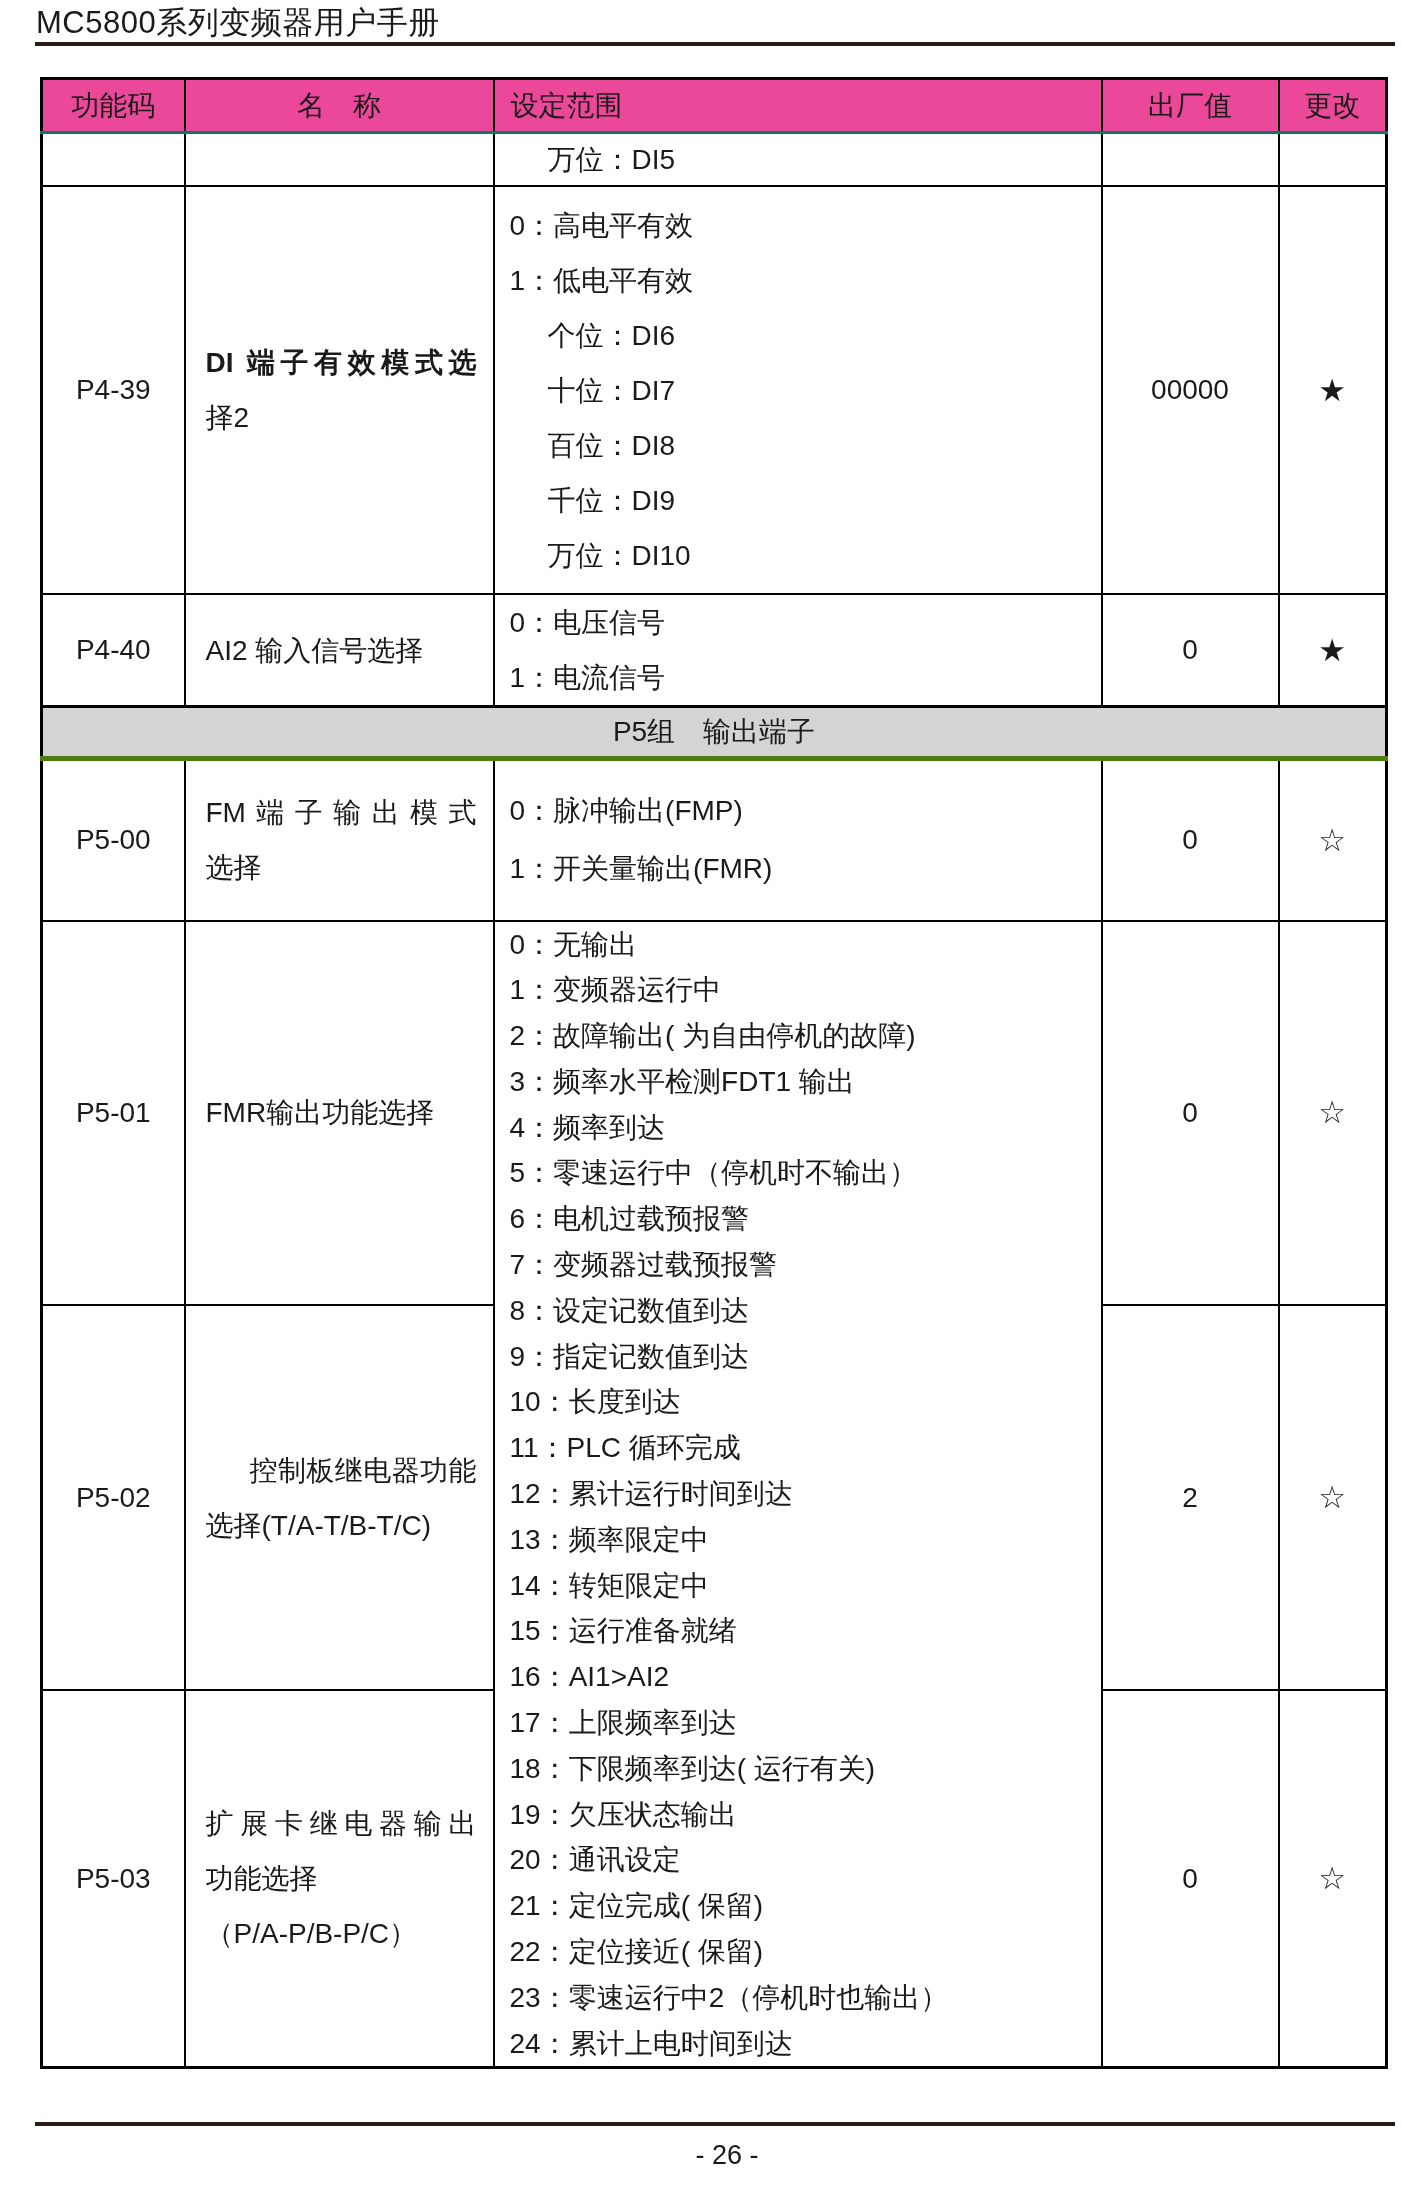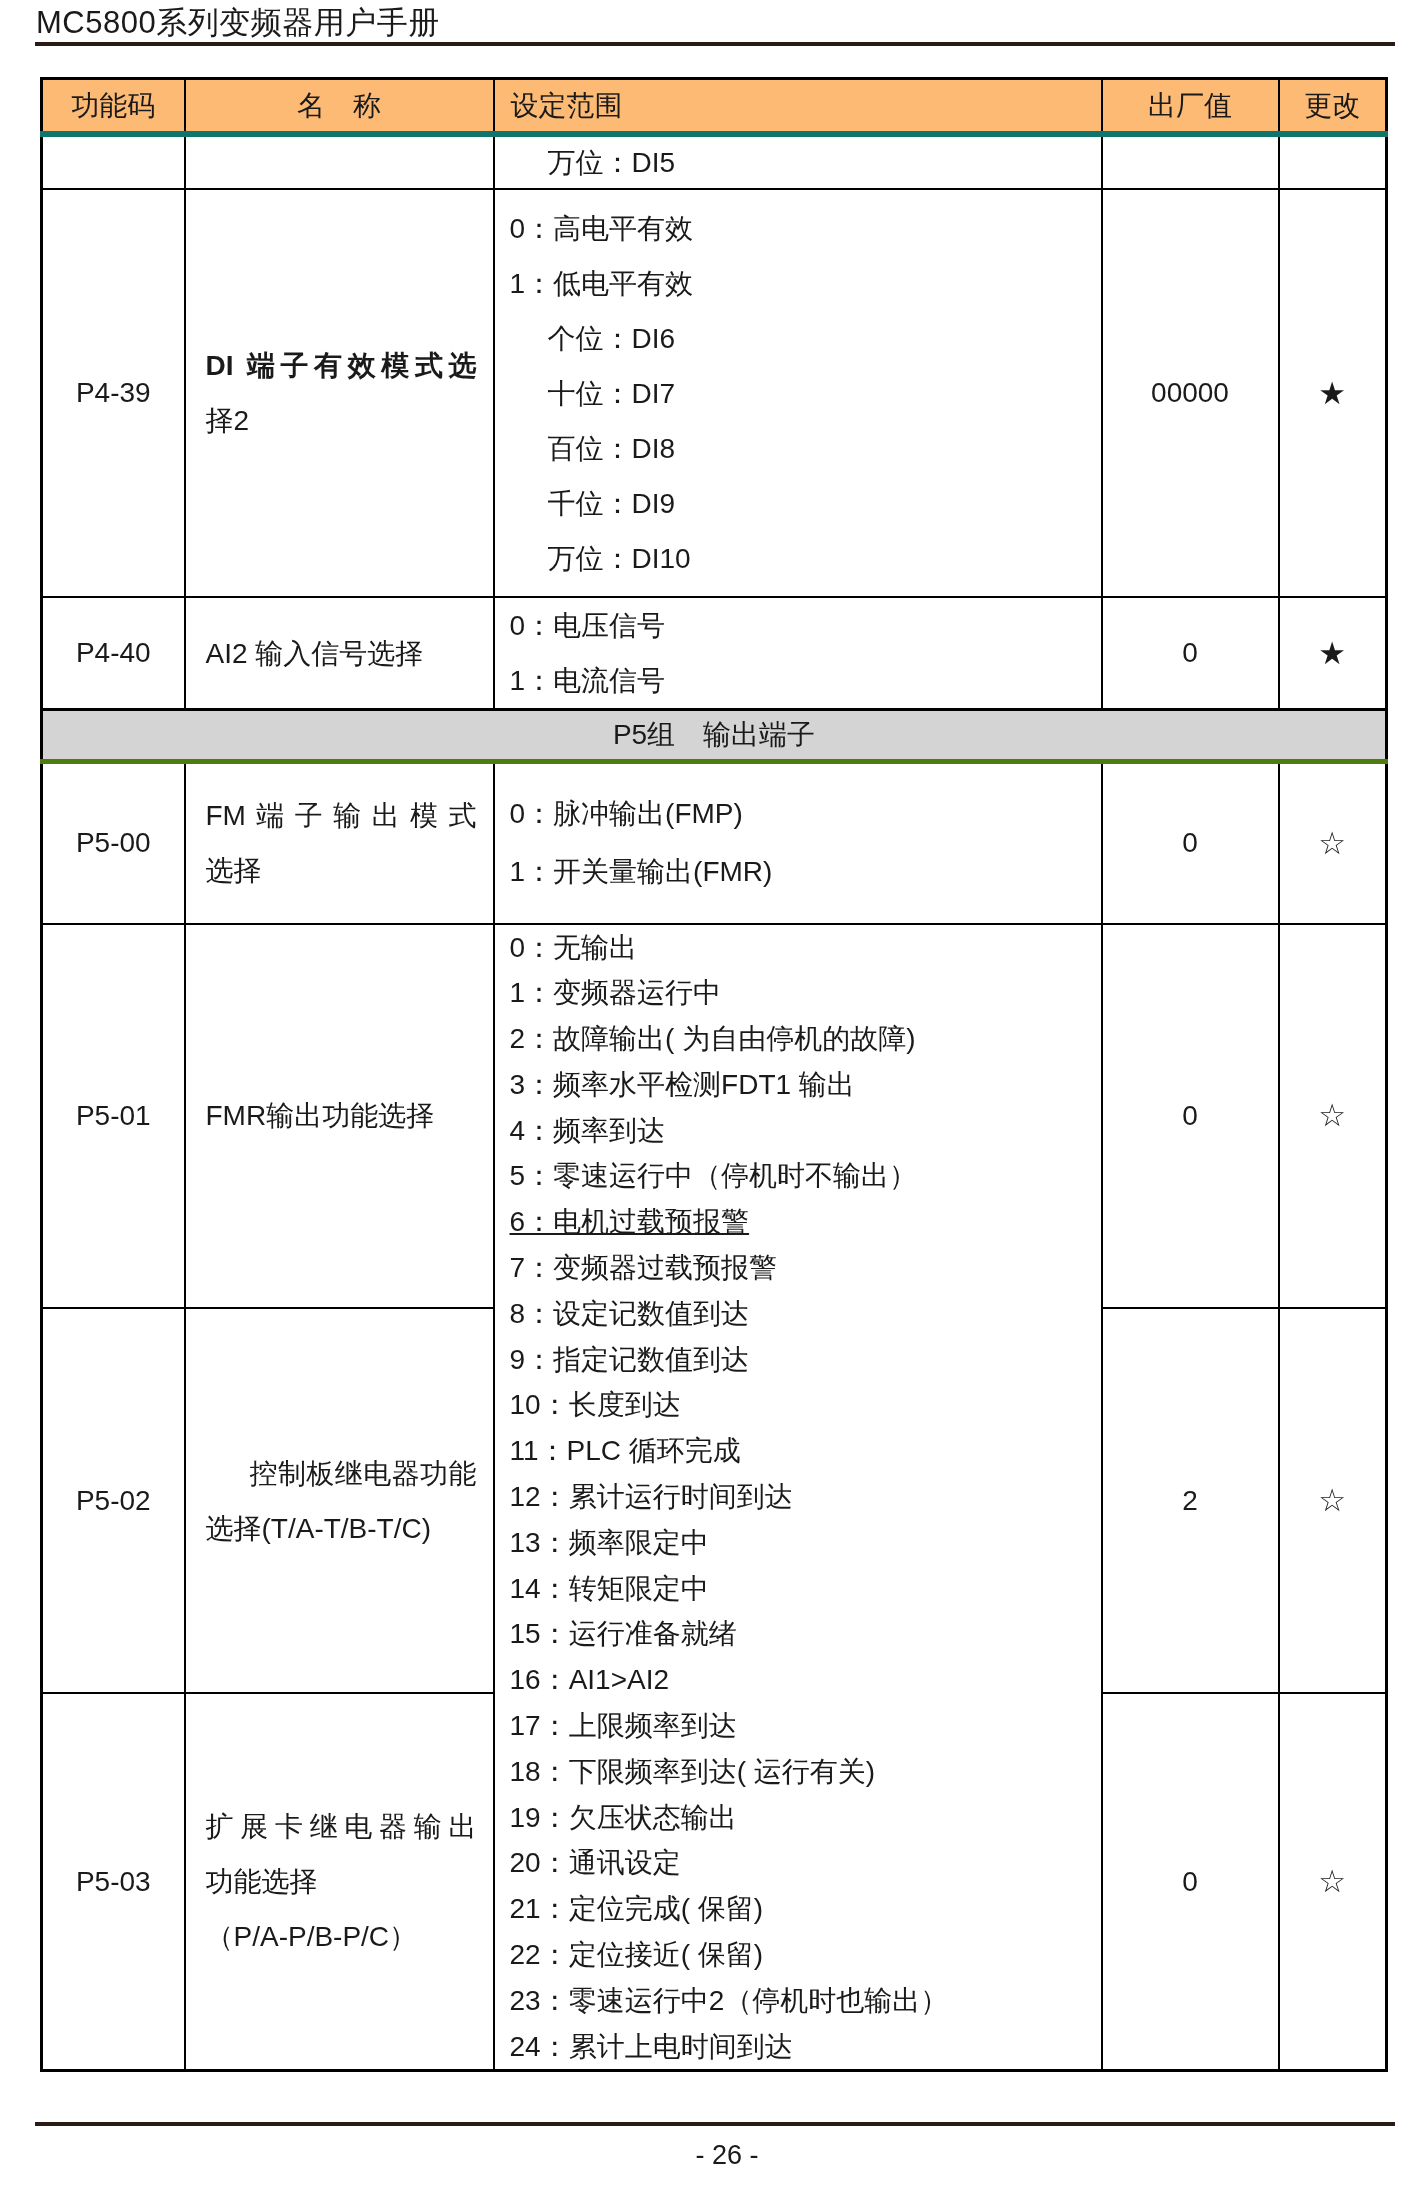--- a/index.html
+++ b/index.html
@@ -43,22 +43,22 @@
   }
   .param-table td, .param-table th {
     border: 2px solid #000;
     font-size: 28px;
     font-weight: 400;
     vertical-align: middle;
     padding: 0;
     overflow: hidden;
   }
   .param-table thead th {
-    background: #fdba74;
-    border-bottom: 6px solid #0f766e;
+    background: #ec4899;
+    border-bottom: 3px solid #0f766e;
     height: 51px;
     text-align: center;
   }
   .param-table thead th.h-range {
     text-align: left;
     padding-left: 16px;
   }
   td.code  { text-align: center; }
   td.name  { padding: 0 16px 0 20px; }
   td.name .line { line-height: 55px; text-align: left; }
@@ -176,21 +176,21 @@
         <td class="name">
           <div class="line" style="line-height: 55px;">FMR输出功能选择</div>
         </td>
         <td class="range" rowspan="3">
           <div class="line" style="line-height: 45.8px;">0：无输出</div>
           <div class="line" style="line-height: 45.8px;">1：变频器运行中</div>
           <div class="line" style="line-height: 45.8px;">2：故障输出( 为自由停机的故障)</div>
           <div class="line" style="line-height: 45.8px;">3：频率水平检测FDT1 输出</div>
           <div class="line" style="line-height: 45.8px;">4：频率到达</div>
           <div class="line" style="line-height: 45.8px;">5：零速运行中（停机时不输出）</div>
-          <div class="line" style="line-height: 45.8px; text-decoration: underline;">6：电机过载预报警</div>
+          <div class="line" style="line-height: 45.8px;">6：电机过载预报警</div>
           <div class="line" style="line-height: 45.8px;">7：变频器过载预报警</div>
           <div class="line" style="line-height: 45.8px;">8：设定记数值到达</div>
           <div class="line" style="line-height: 45.8px;">9：指定记数值到达</div>
           <div class="line" style="line-height: 45.8px;">10：长度到达</div>
           <div class="line" style="line-height: 45.8px;">11：PLC 循环完成</div>
           <div class="line" style="line-height: 45.8px;">12：累计运行时间到达</div>
           <div class="line" style="line-height: 45.8px;">13：频率限定中</div>
           <div class="line" style="line-height: 45.8px;">14：转矩限定中</div>
           <div class="line" style="line-height: 45.8px;">15：运行准备就绪</div>
           <div class="line" style="line-height: 45.8px;">16：AI1&gt;AI2</div>

